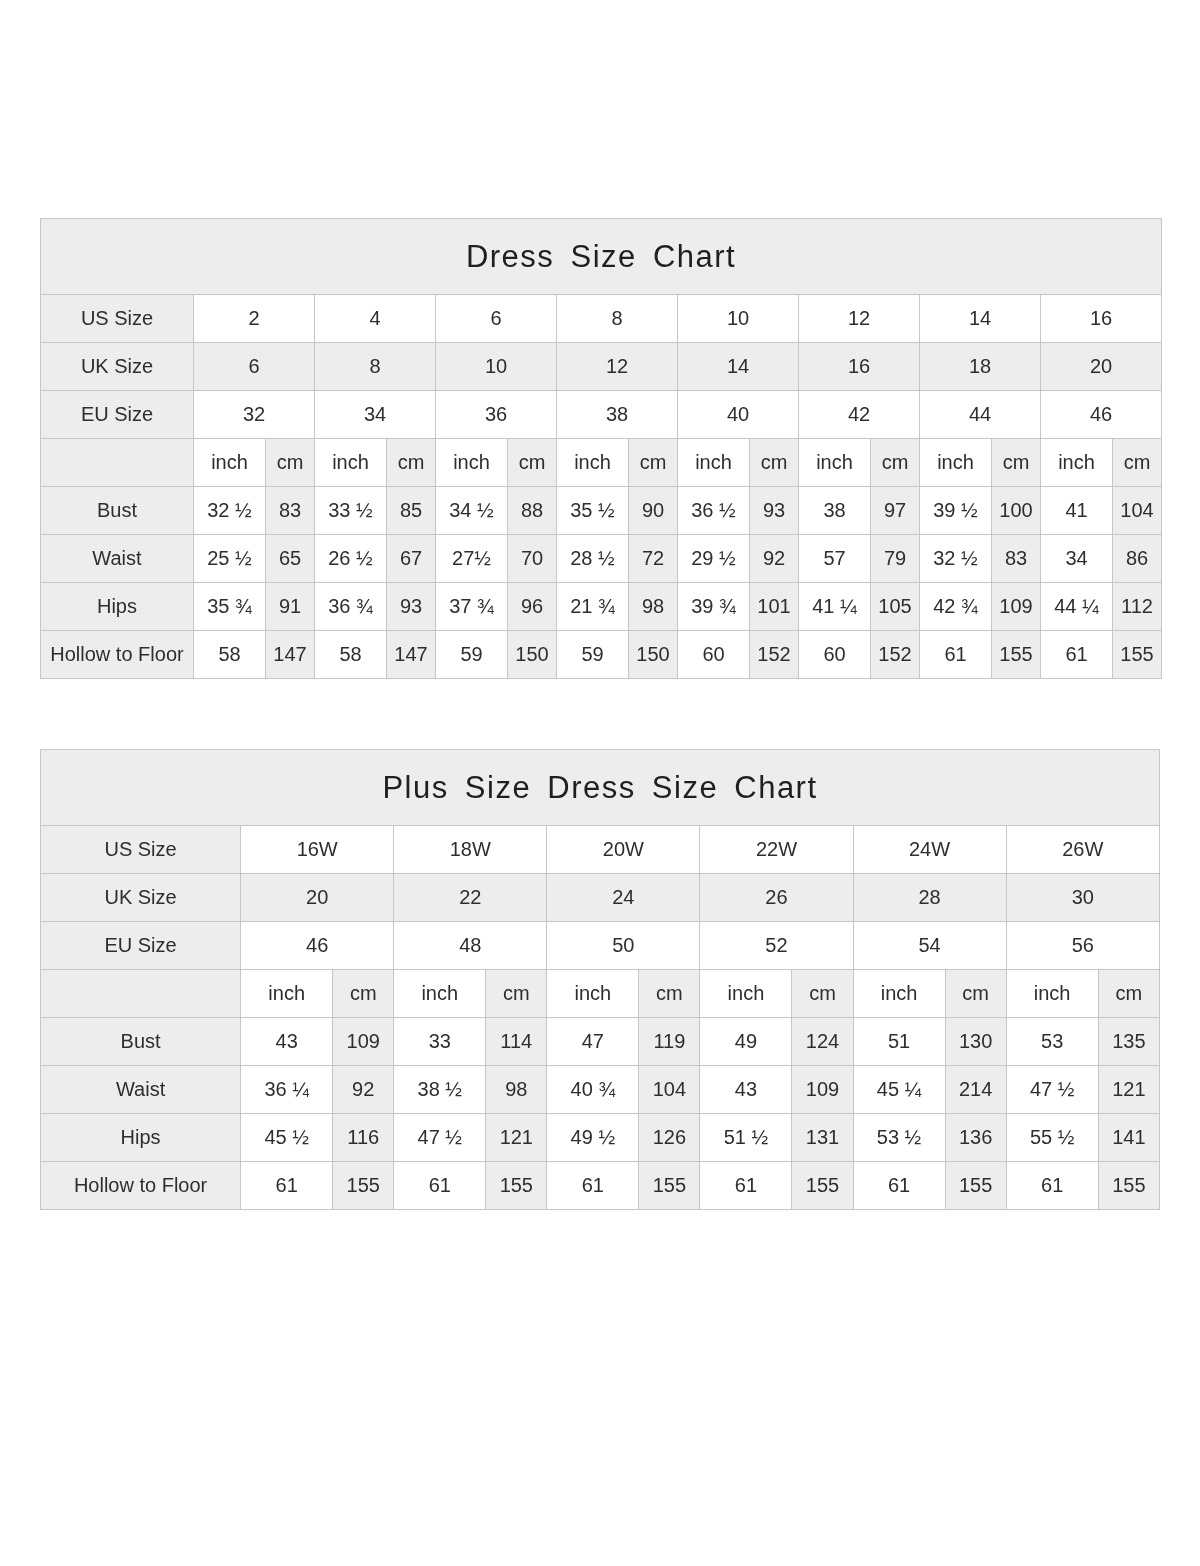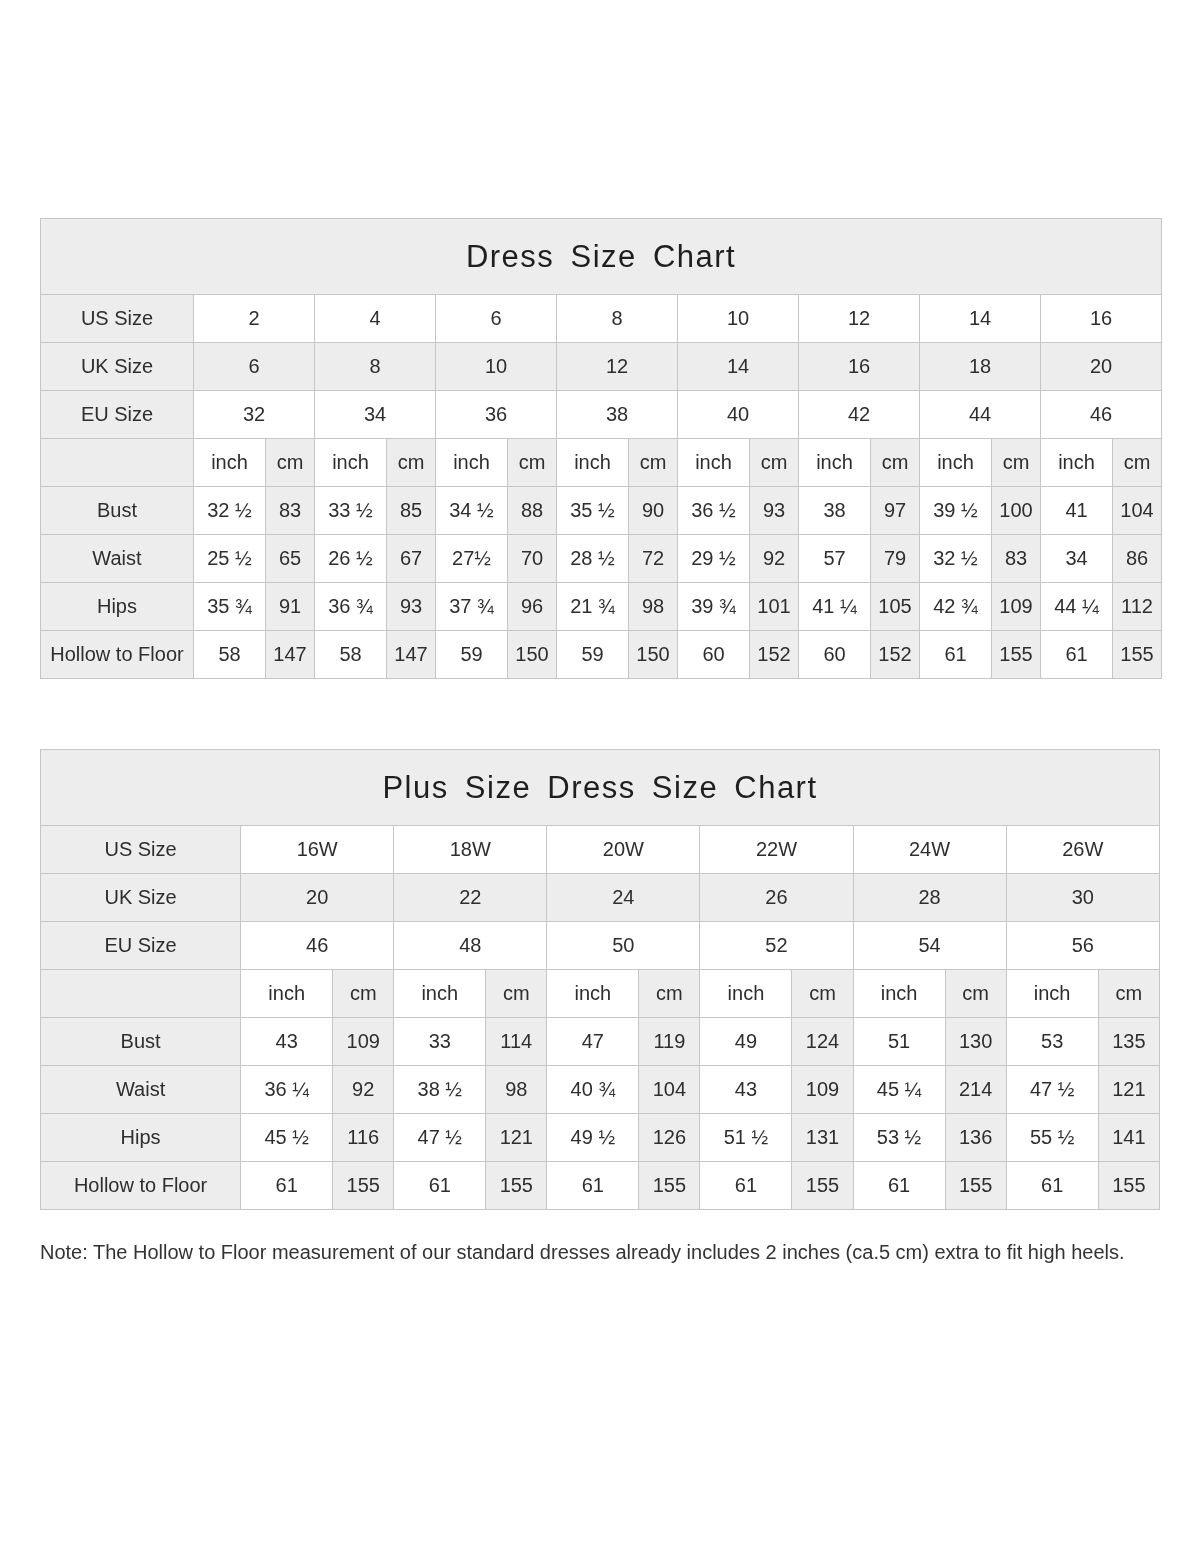--- a/index.html
+++ b/index.html
@@ -327,15 +327,14 @@
           <td class="shaded">155</td>
           <td>61</td>
           <td class="shaded">155</td>
           <td>61</td>
           <td class="shaded">155</td>
         </tr>
       </tbody>
     </table>
 
   <div class="note">
-    <p>Note: The Hollow to Floor measurement of our standard dresses already includes 2 inches (ca.5 cm) extra to fit high heels.</p>
   </div>
 </div>
 
 </body></html>

